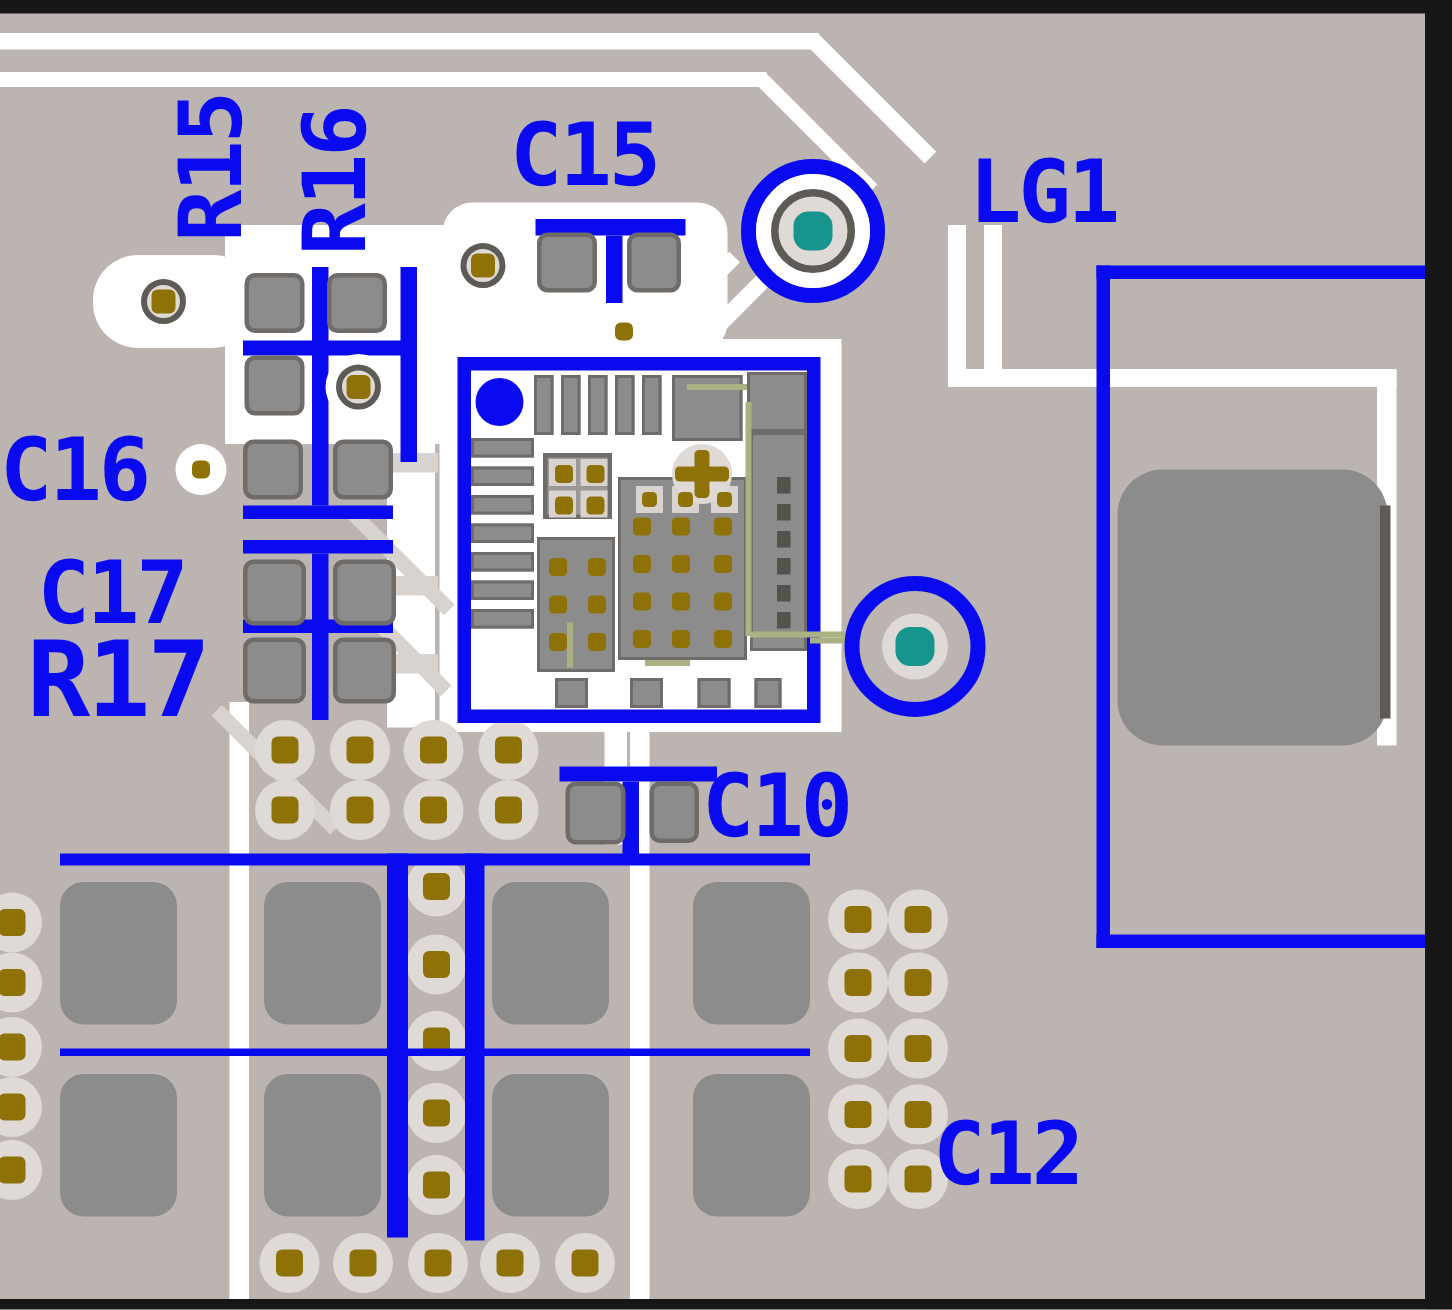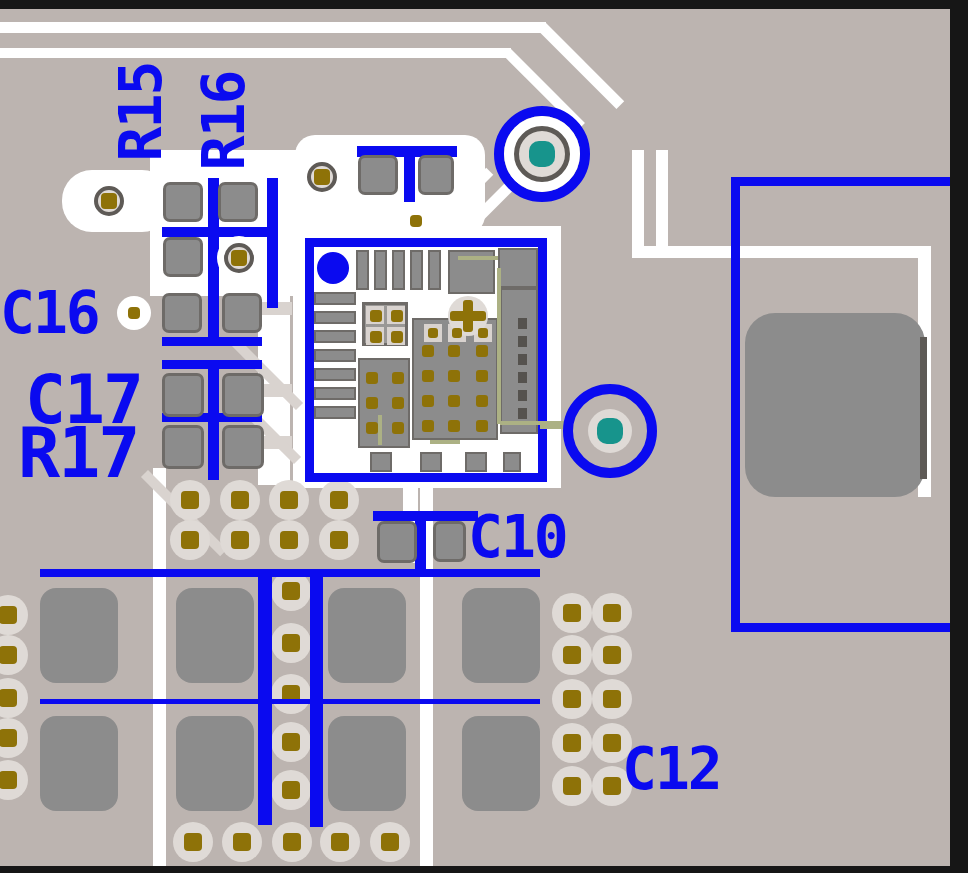--- a/index.html
+++ b/index.html
@@ -249,21 +249,23 @@
     <div class="green" style="left: 540px; top: 425px; width: 24px; height: 4px;"></div>
     <div class="circle" style="left: 494px; top: 106px; width: 96px; height: 96px; border: 10px solid rgb(10, 10, 240);"></div>
     <div class="circle" style="left: 504px; top: 116px; width: 76px; height: 76px; background: rgb(255, 255, 255);"></div>
     <div class="circle" style="left: 514px; top: 126px; width: 56px; height: 56px; border: 5px solid rgb(94, 90, 86); background: rgb(223, 218, 214);"></div>
     <div class="circle" style="left: 529px; top: 141px; width: 26px; height: 26px; background: rgb(23, 148, 140); border-radius: 38%;"></div>
     <div class="circle" style="left: 563px; top: 384px; width: 94px; height: 94px; border: 10px solid rgb(10, 10, 240);"></div>
     <div class="circle" style="left: 588px; top: 409px; width: 44px; height: 44px; background: rgb(223, 218, 214);"></div>
     <div class="circle" style="left: 597px; top: 418px; width: 26px; height: 26px; background: rgb(23, 148, 140); border-radius: 38%;"></div>
     <div class="silk-label" style="left: 83px; top: 82px; font-size: 58px; width: 115px; height: 60px; line-height: 60px; text-align: center; transform: rotate(-90deg); transform-origin: center center;">R15</div>
     <div class="silk-label" style="left: 166px; top: 91px; font-size: 58px; width: 115px; height: 60px; line-height: 60px; text-align: center; transform: rotate(-90deg); transform-origin: center center;">R16</div>
+    <div class="silk-label" style="left: 340px; top: 74px; font-size: 58px;">C15</div>
+    <div class="silk-label" style="left: 646px; top: 99px; font-size: 58px;">LG1</div>
     <div class="silk-label" style="left: 0px; top: 284px; font-size: 58px;">C16</div>
-    <div class="silk-label" style="left: 25px; top: 366px; font-size: 68px;">C17</div>
+    <div class="silk-label" style="left: 25px; top: 366px; font-size: 58px;">C17</div>
     <div class="silk-label" style="left: 18px; top: 418px; font-size: 70px;">R17</div>
     <div class="silk-label" style="left: 468px; top: 508px; font-size: 58px;">C10</div>
     <div class="silk-label" style="left: 622px; top: 740px; font-size: 58px;">C12</div>
     <div class="edge" style="left: 0px; top: 0px; width: 950px; height: 9px;"></div>
     <div class="edge" style="left: 950px; top: 0px; width: 18px; height: 873px;"></div>
     <div class="edge" style="left: 0px; top: 866px; width: 968px; height: 7px;"></div>
   </div>
 
 </body></html>

